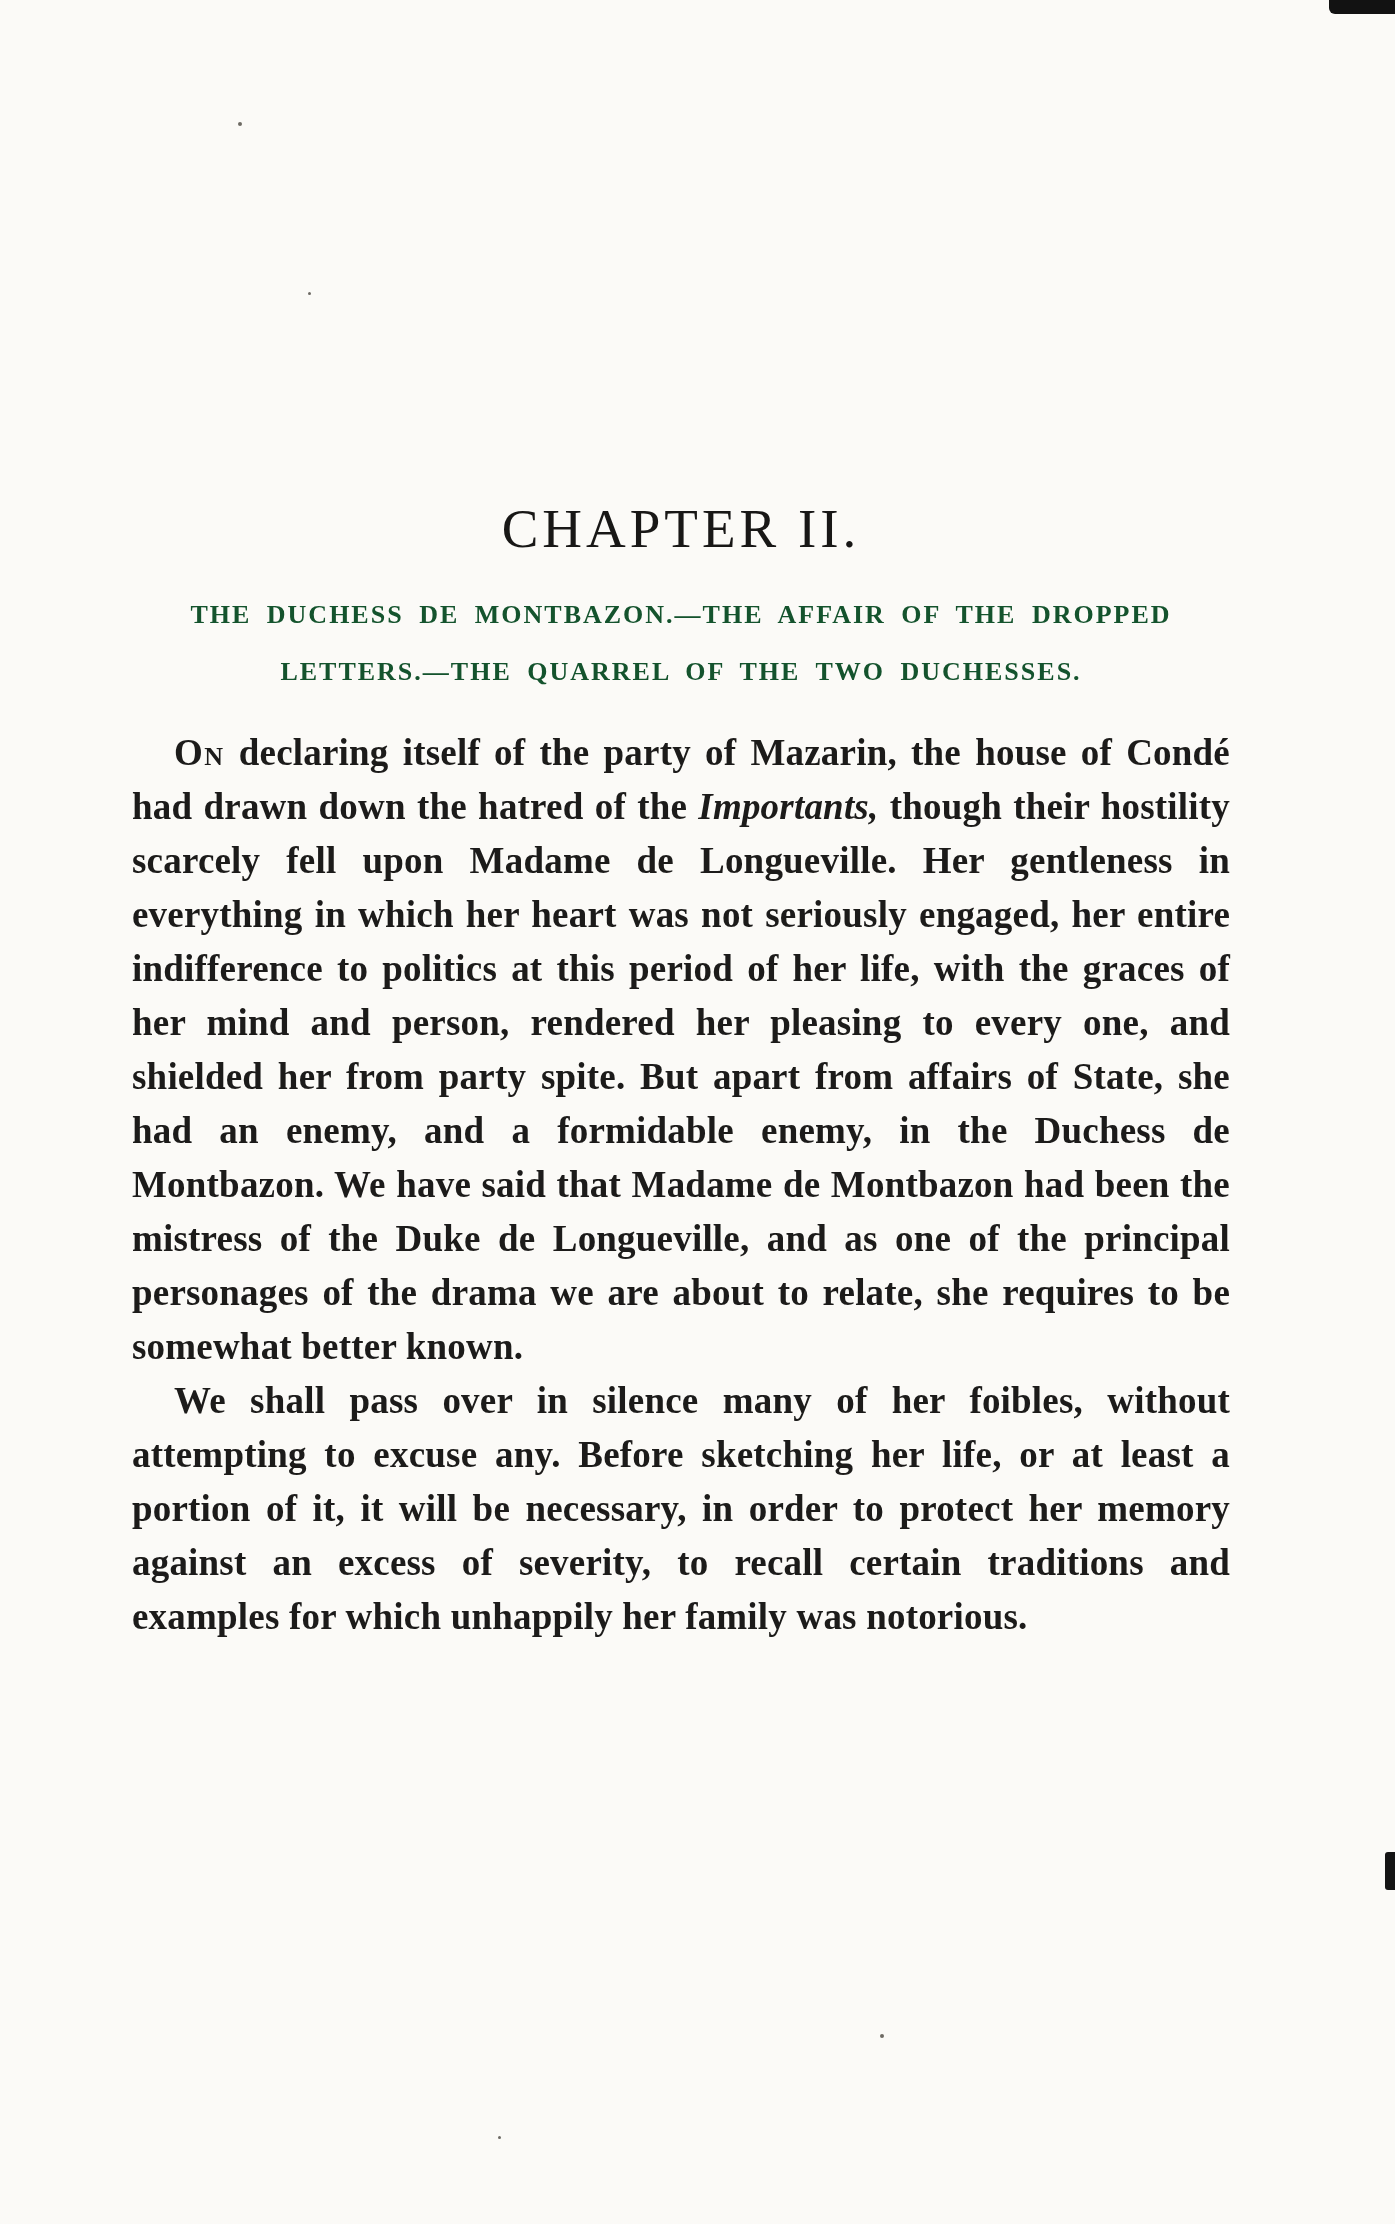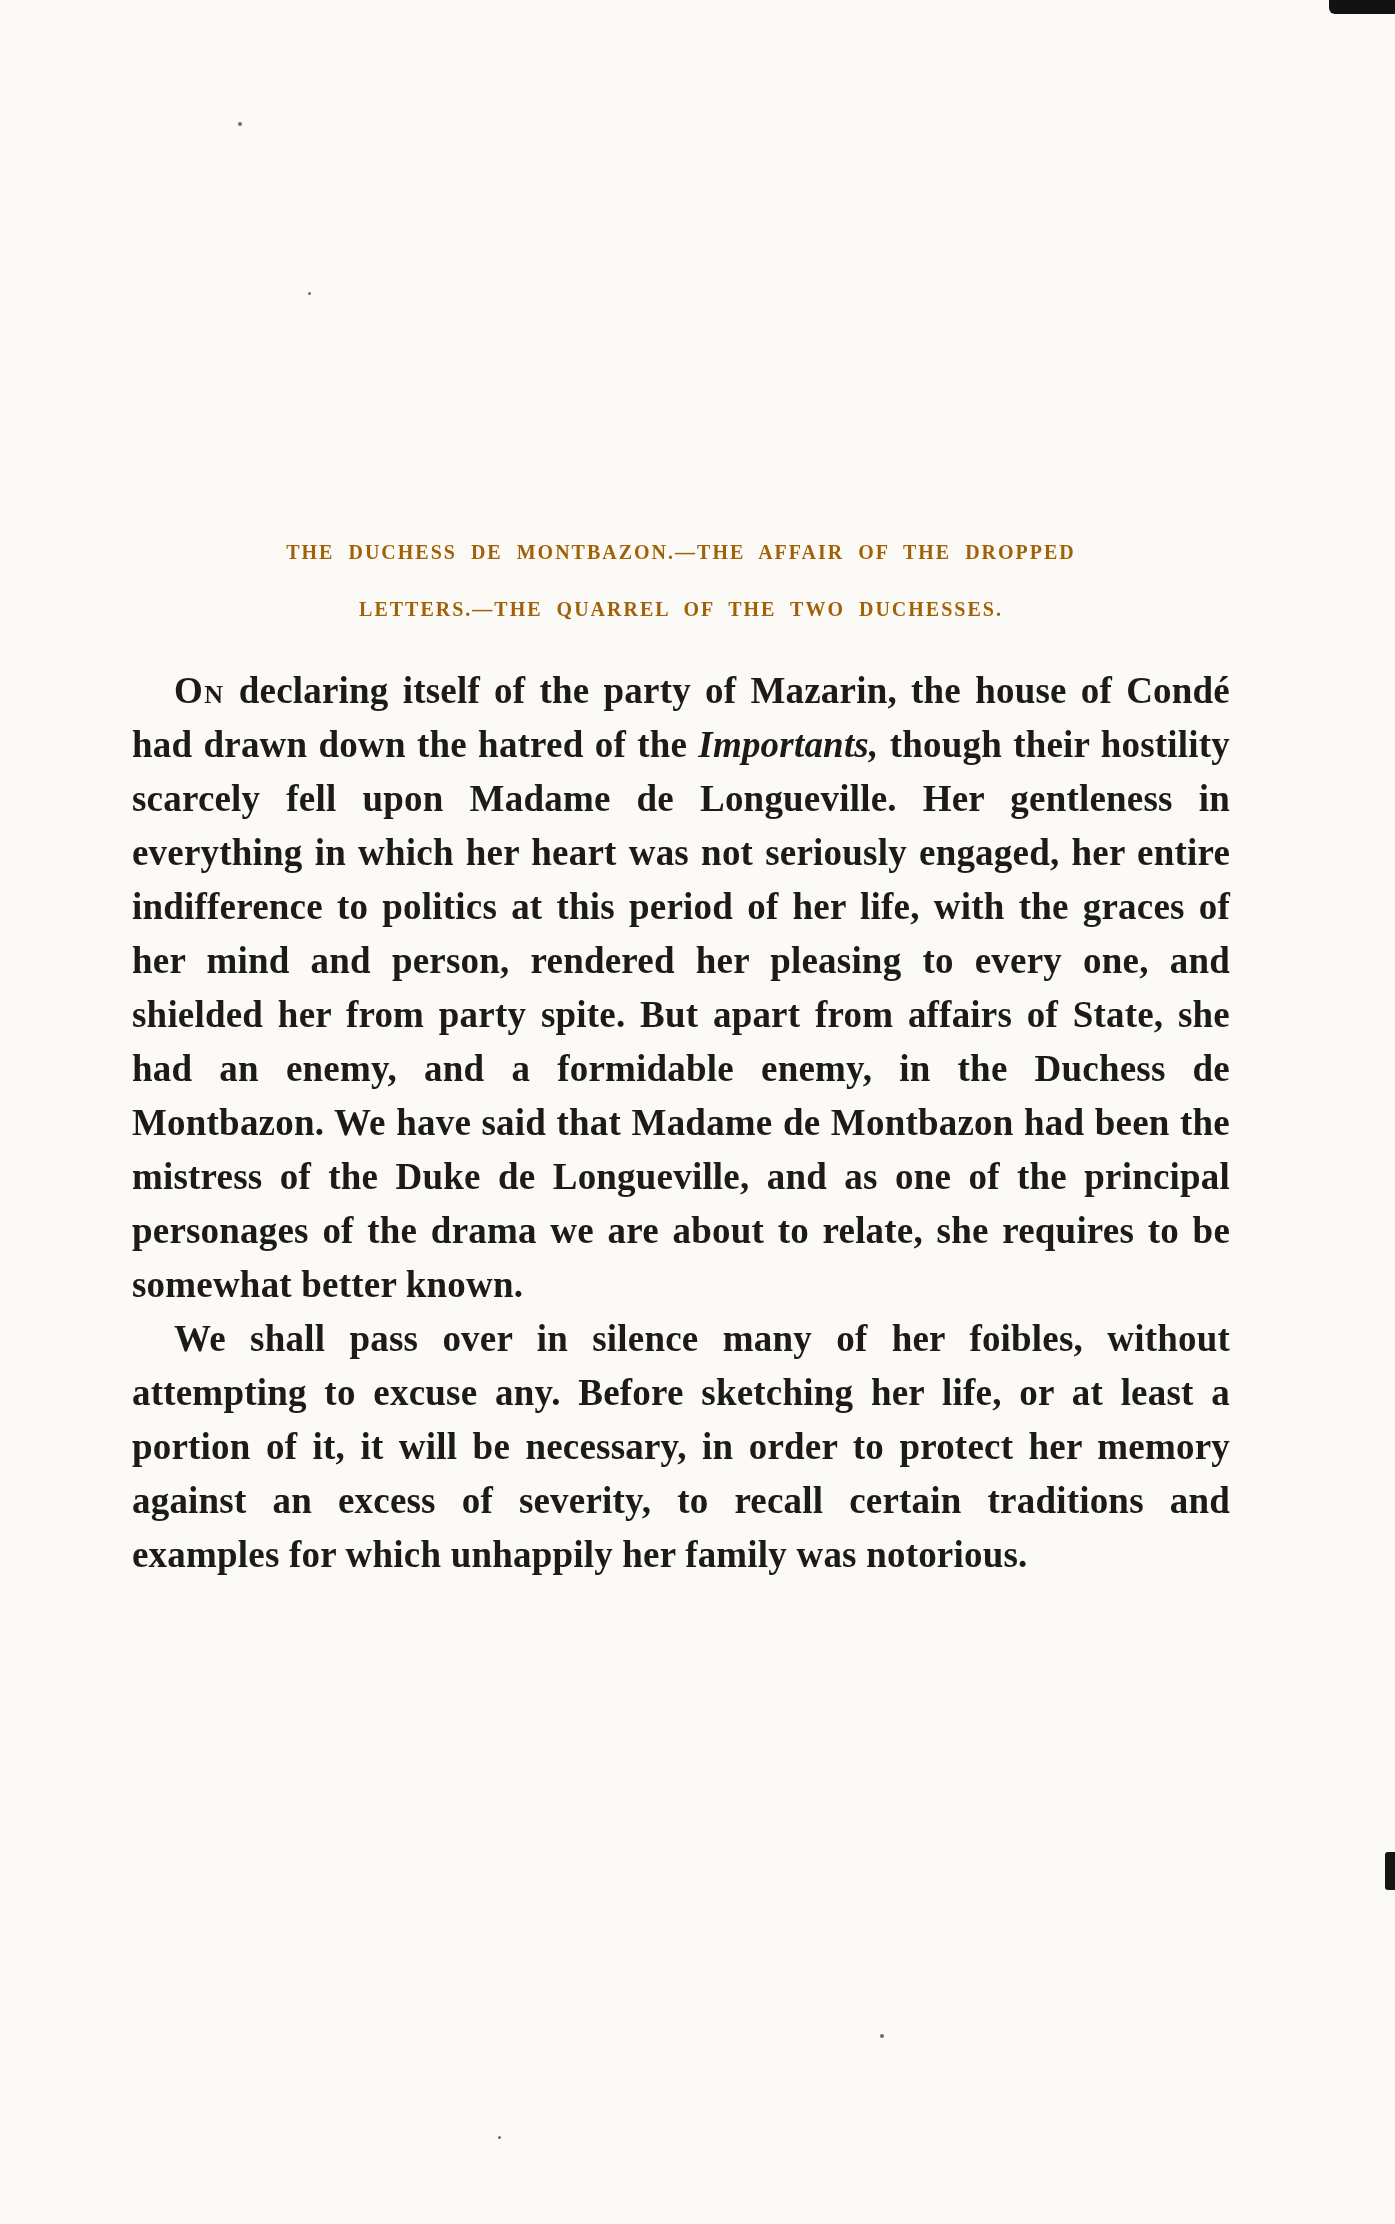--- a/index.html
+++ b/index.html
@@ -31,25 +31,25 @@
     font-weight: 400;
     font-size: 55px;
     line-height: 62px;
     letter-spacing: 4px;
     color: #181716;
   }
   .subtitle {
     margin-top: 26px;
     text-align: center;
     font-weight: 700;
-    font-size: 20px;
+    font-size: 26px;
     line-height: 57px;
     letter-spacing: 2px;
     word-spacing: 7px;
-    color: #a16207;
+    color: #14532d;
   }
   .body-text {
     margin-top: 26px;
     font-weight: bold;
   }
   .para {
     margin: 0;
     text-align: justify;
     font-size: 37px;
     line-height: 54px;
@@ -101,20 +101,21 @@
 
   <div class="corner-mark"></div>
   <div class="edge-mark"></div>
   <div class="speck s1"></div>
   <div class="speck s2"></div>
   <div class="speck s3"></div>
   <div class="speck s4"></div>
 
   <div class="content">
 
+    <h1 class="chapter-title">CHAPTER II.</h1>
 
     <div class="subtitle">
       <div class="subtitle-line">THE DUCHESS DE MONTBAZON.—THE AFFAIR OF THE DROPPED</div>
       <div class="subtitle-line">LETTERS.—THE QUARREL OF THE TWO DUCHESSES.</div>
     </div>
 
     <div class="body-text">
 
       <p class="para"><span class="lead-caps">On</span><span> declaring itself of the party of Mazarin, the house of Condé had drawn down the hatred of the </span><span class="italic">Importants,</span><span> though their hostility scarcely fell upon Madame de Longueville. Her gentleness in everything in which her heart was not seriously engaged, her entire indifference to politics at this period of her life, with the graces of her mind and person, rendered her pleasing to every one, and shielded her from party spite. But apart from affairs of State, she had an enemy, and a formidable enemy, in the Duchess de Montbazon. We have said that Madame de Montbazon had been the mistress of the Duke de Longueville, and as one of the principal personages of the drama we are about to relate, she requires to be somewhat better known.</span></p>
 

